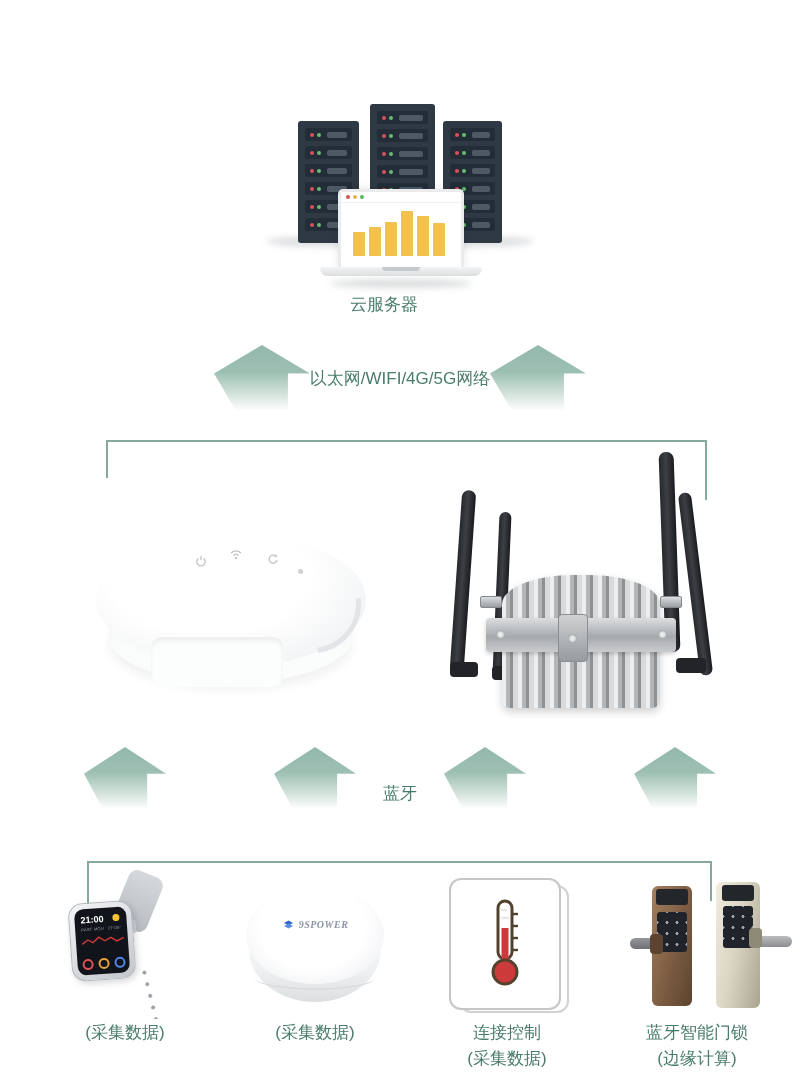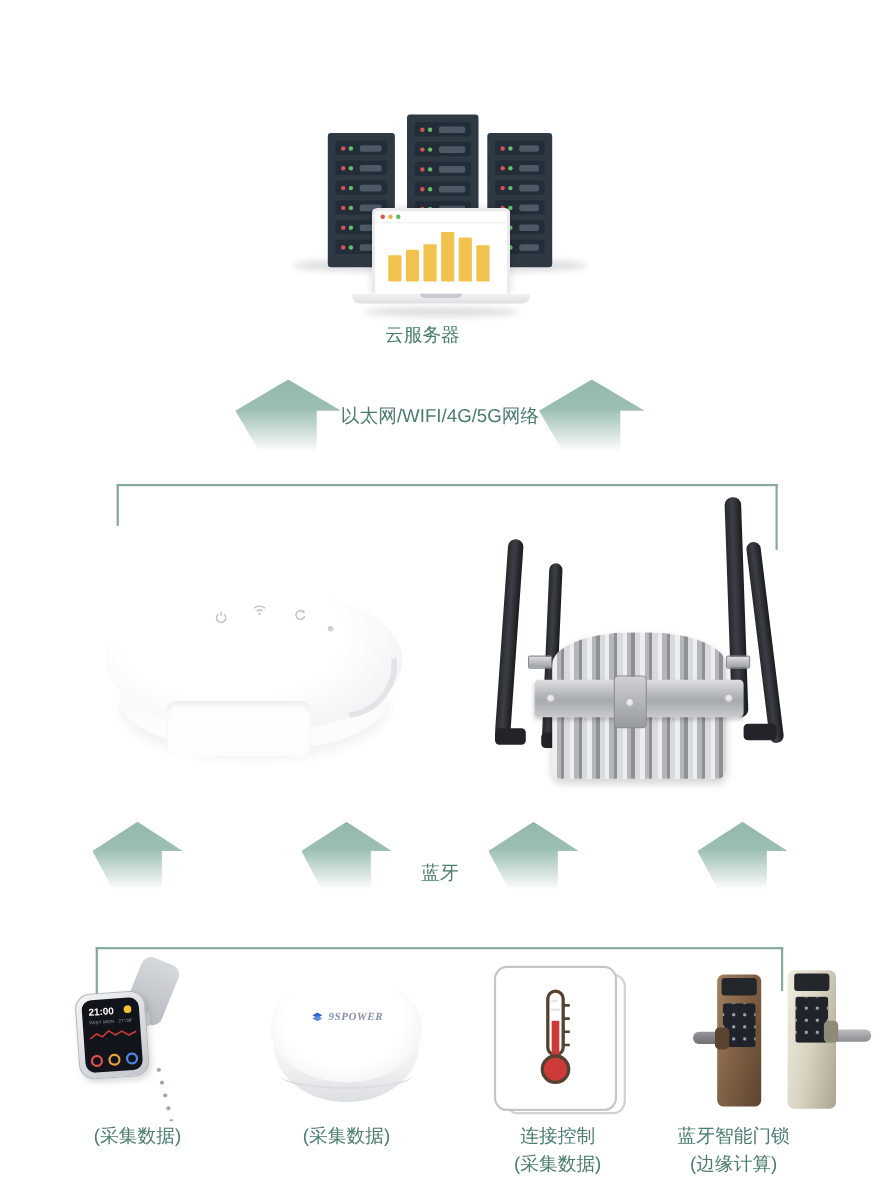--- a/index.html
+++ b/index.html
@@ -379,18 +379,18 @@
   <div class="abs dev-label" style="left:30px;top:1020px;">
     <div>(采集数据)</div>
   </div>
   <div class="abs dev-label" style="left:220px;top:1020px;">
     <div>(采集数据)</div>
   </div>
   <div class="abs dev-label" style="left:412px;top:1020px;">
     <div>连接控制</div>
     <div>(采集数据)</div>
   </div>
-  <div class="abs dev-label" style="left:572px;top:1020px;">
+  <div class="abs dev-label" style="left:602px;top:1020px;">
     <div>蓝牙智能门锁</div>
     <div>(边缘计算)</div>
   </div>
 
 </div>
 
 </body></html>

